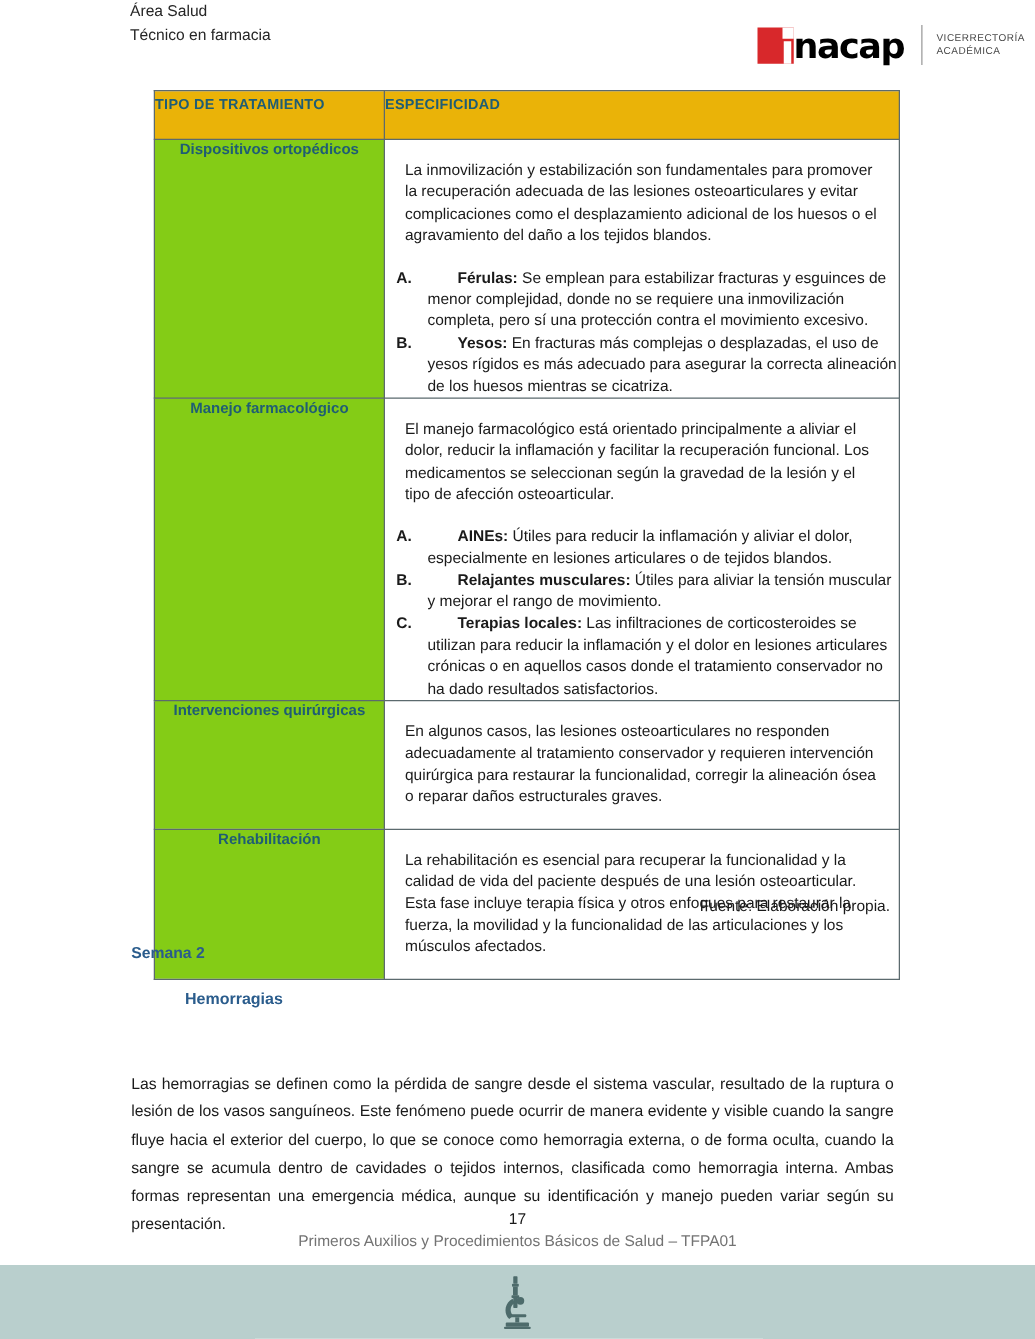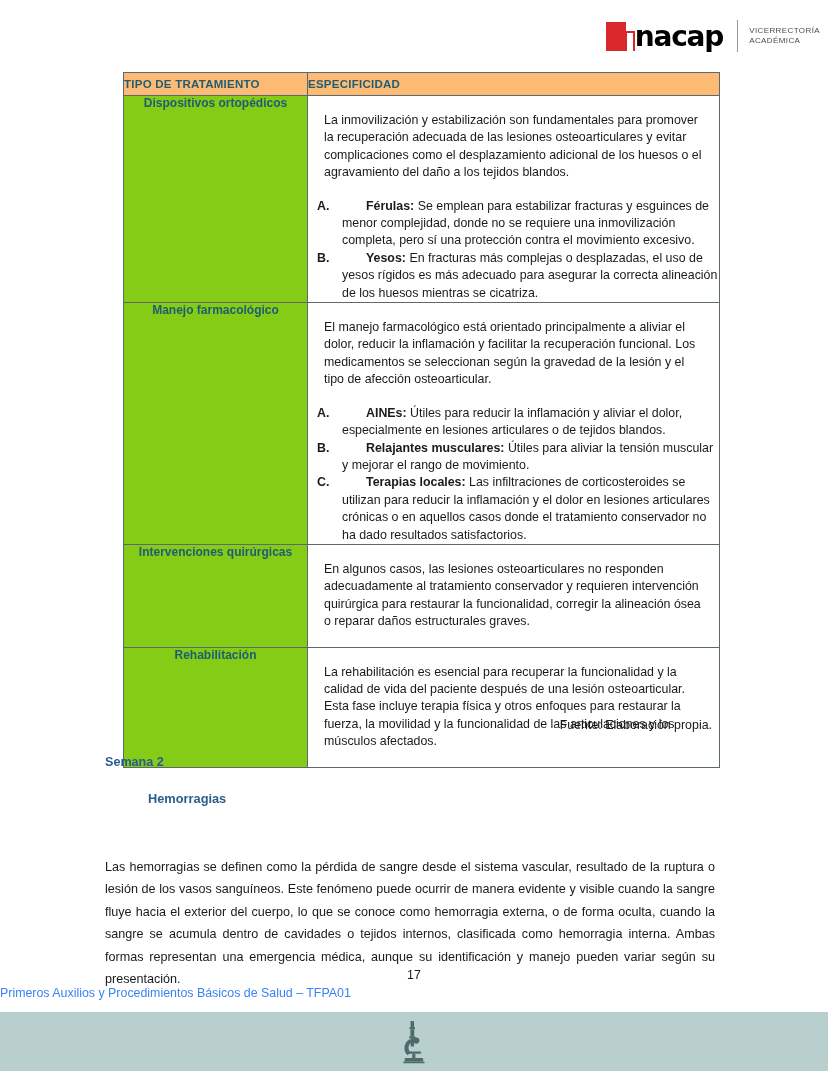--- a/index.html
+++ b/index.html
@@ -101,26 +101,26 @@
     width: 100%;
     table-layout: fixed;
   }
   table.treat th,
   table.treat td {
     border: 1px solid #5b6a6e;
     vertical-align: top;
     padding: 0;
   }
   table.treat thead th {
-    background: #fdba74;
+    background: #eab308;
     color: #1f5d74;
     font-weight: bold;
     font-size: 11.5px;
     letter-spacing: 0.25px;
-    padding: 4px 0 4px 0;
+    padding: 4px 0 20px 0;
     text-align: left;
     vertical-align: middle;
     height: 14px;
   }
   th.col-a { width: 183px; padding-left: 0; text-align: center; }
   th.col-b { padding-left: 11px; }
 
   td.cat {
     background: #84cc16;
     color: #1f5d74;
@@ -206,40 +206,45 @@
     width: 828px;
     text-align: center;
     font-size: 12.4px;
     color: #1a1a1a;
   }
   .footer-title {
     position: absolute;
     top: 986px;
     left: 0;
     width: 828px;
+    text-align: center;
     font-size: 12.4px;
-    color: #3b82f6;
+    color: #737373;
   }
   .bottom-band {
     position: absolute;
     left: 0;
     bottom: 0;
     width: 828px;
     height: 59px;
     background: #b9cfcd;
     display: flex;
     align-items: center;
     justify-content: center;
   }
   .micro-icon { display: block; }
 </style>
 </head>
 <body>
 
 <div class="page-header">
+  <div class="header-left">
+    <div>Área Salud</div>
+    <div>Técnico en farmacia</div>
+  </div>
 
   <div class="logo-block">
     <span class="logo-mark">
       <span class="notch"></span>
         <span class="stem"></span>
     </span>
     <span class="logo-word">nacap</span>
     <span class="logo-divider"></span>
     <span class="logo-sub">
       <div>VICERRECTORÍA</div>

